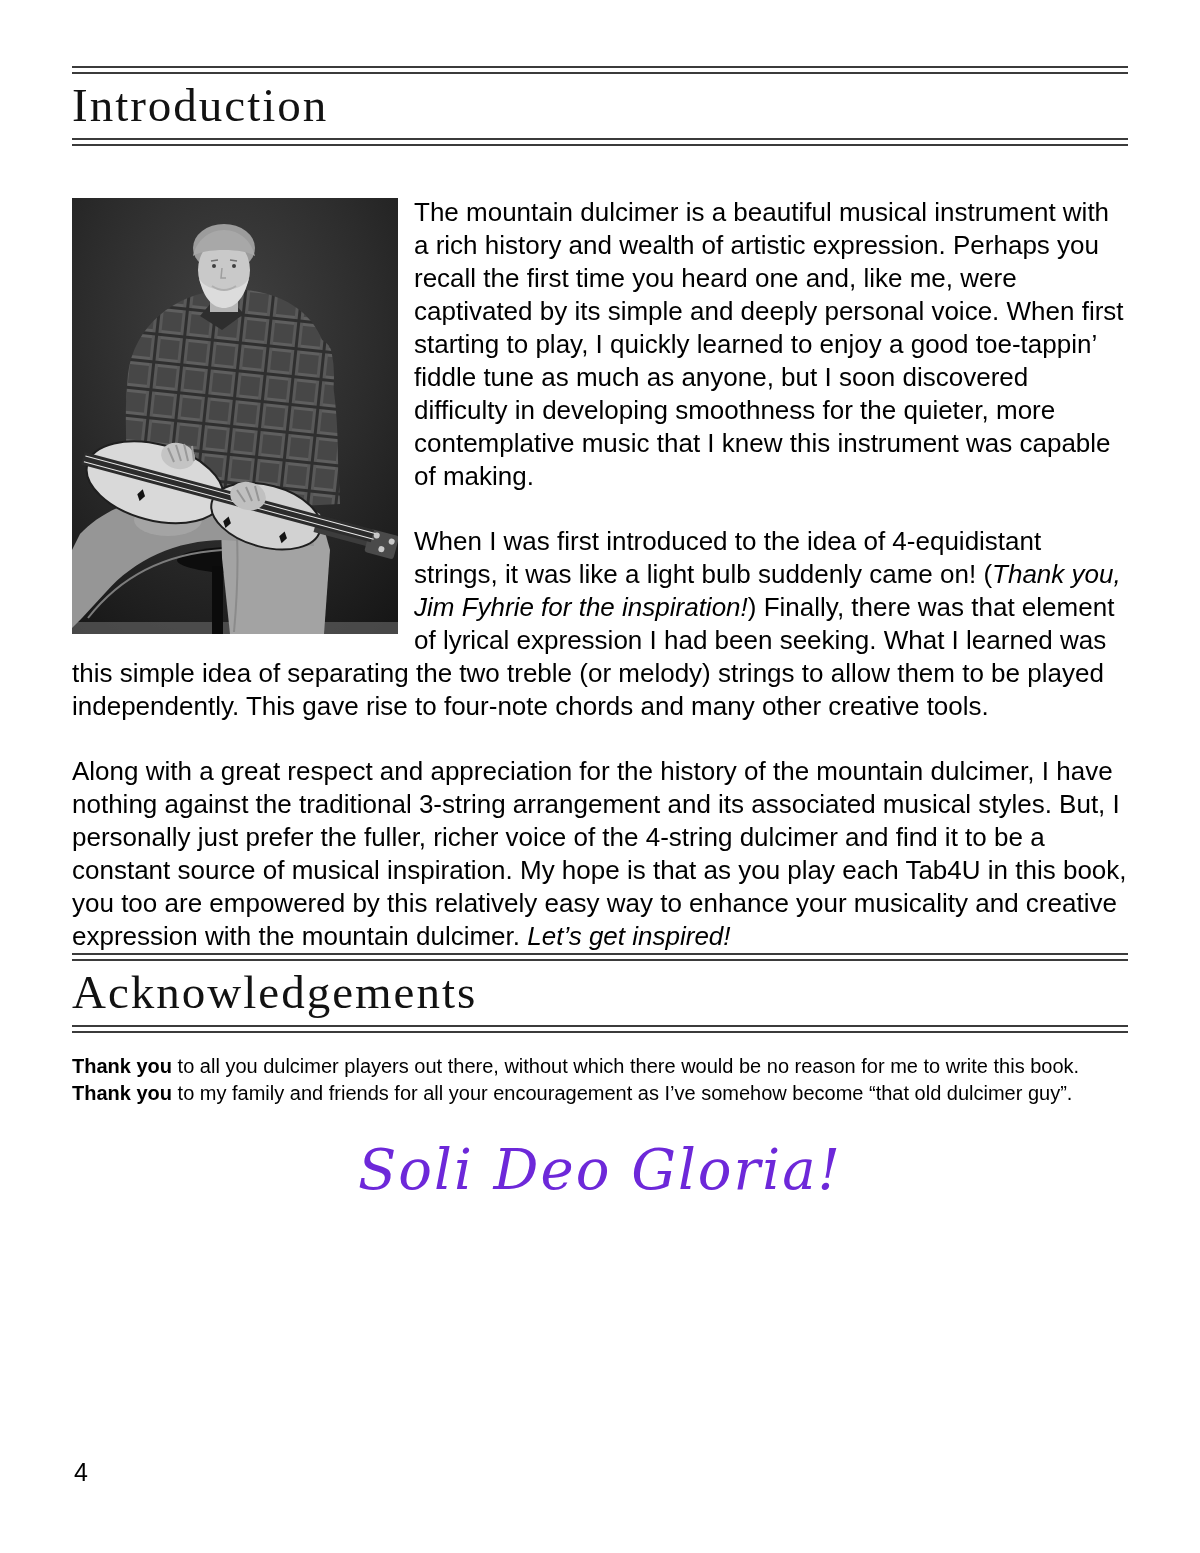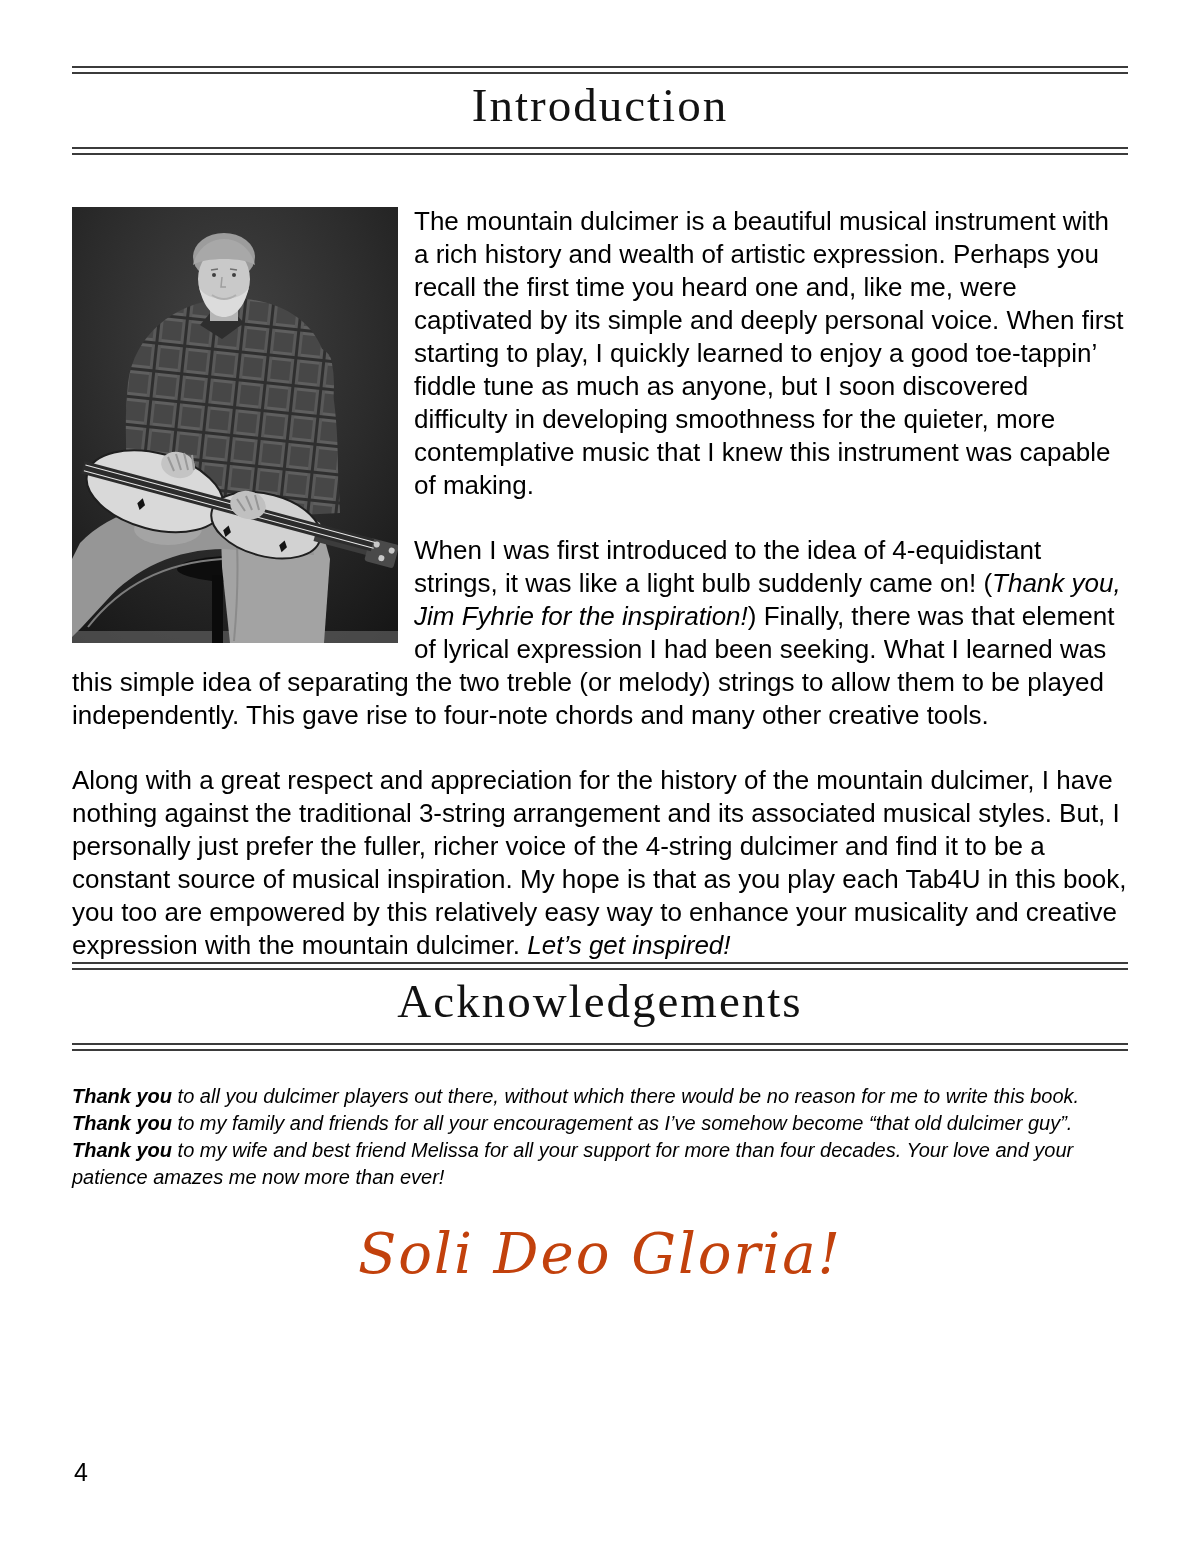--- a/index.html
+++ b/index.html
@@ -8,42 +8,42 @@
     width:1200px; height:1553px; position:relative; overflow:hidden;
     font-family:"Liberation Sans", sans-serif; color:#000;
   }
   .page { padding:66px 72px 0 72px; }
 
   
   .double-rule { height:8px; border-top:2px solid #3b3b3b; border-bottom:2px solid #3b3b3b; }
 
   .section-title {
     font-family:"Liberation Serif", serif; font-weight:400; color:#121212;
-    text-align:center; font-size:47px; line-height:52px;
-    padding:5px 0 16px 0; letter-spacing:2px;
+    font-size:47px; line-height:52px;
+    padding:5px 0 7px 0; letter-spacing:2px;
   }
 
   .intro-body { margin-top:50px; font-size:26px; line-height:33px; }
   .intro-body p { margin:0; }
   .intro-body p + p { margin-top:32px; }
 
   .photo {
     float:left; width:326px; height:436px;
     margin:2px 16px 8px 0;
   }
   .photo svg { display:block; width:326px; height:436px; }
 
   .ack-section { clear:both; }
-  .ack-text { margin-top:32px; font-size:20px; line-height:27px;font-style:italic; }
+  .ack-text { margin-top:20px; font-size:20px; line-height:27px; }
   .ack-text p { margin:0; }
 
   .closing {
     margin-top:30px; text-align:center;
     font-family:"DejaVu Serif", serif; font-style:italic;
-    font-size:56px; letter-spacing:2px; color:#c2410c;
+    font-size:56px; letter-spacing:2px; color:#6d28d9;
   }
 
   .page-number { position:absolute; left:74px; top:1458px; font-size:25px; }
 </style>
 </head>
 <body>
 
 <div class="page">
 
   <section>
@@ -144,20 +144,19 @@
 
   <section class="ack-section">
     <div class="double-rule"></div>
     <h1 class="section-title">Acknowledgements</h1>
     <div class="double-rule"></div>
   </section>
 
   <div class="ack-text">
     <p><strong>Thank you</strong><span> to all you dulcimer players out there, without which there would be no reason for me to write this book.</span></p>
     <p><strong>Thank you</strong><span> to my family and friends for all your encouragement as I’ve somehow become “that old dulcimer guy”.</span></p>
-    <p><strong>Thank you</strong><span> to my wife and best friend Melissa for all your support for more than four decades. Your love and your patience amazes me now more than ever!</span></p>
   </div>
 
   <div class="closing">Soli Deo Gloria!</div>
 
 </div>
 
 <div class="page-number">4</div>
 
 </body></html>

